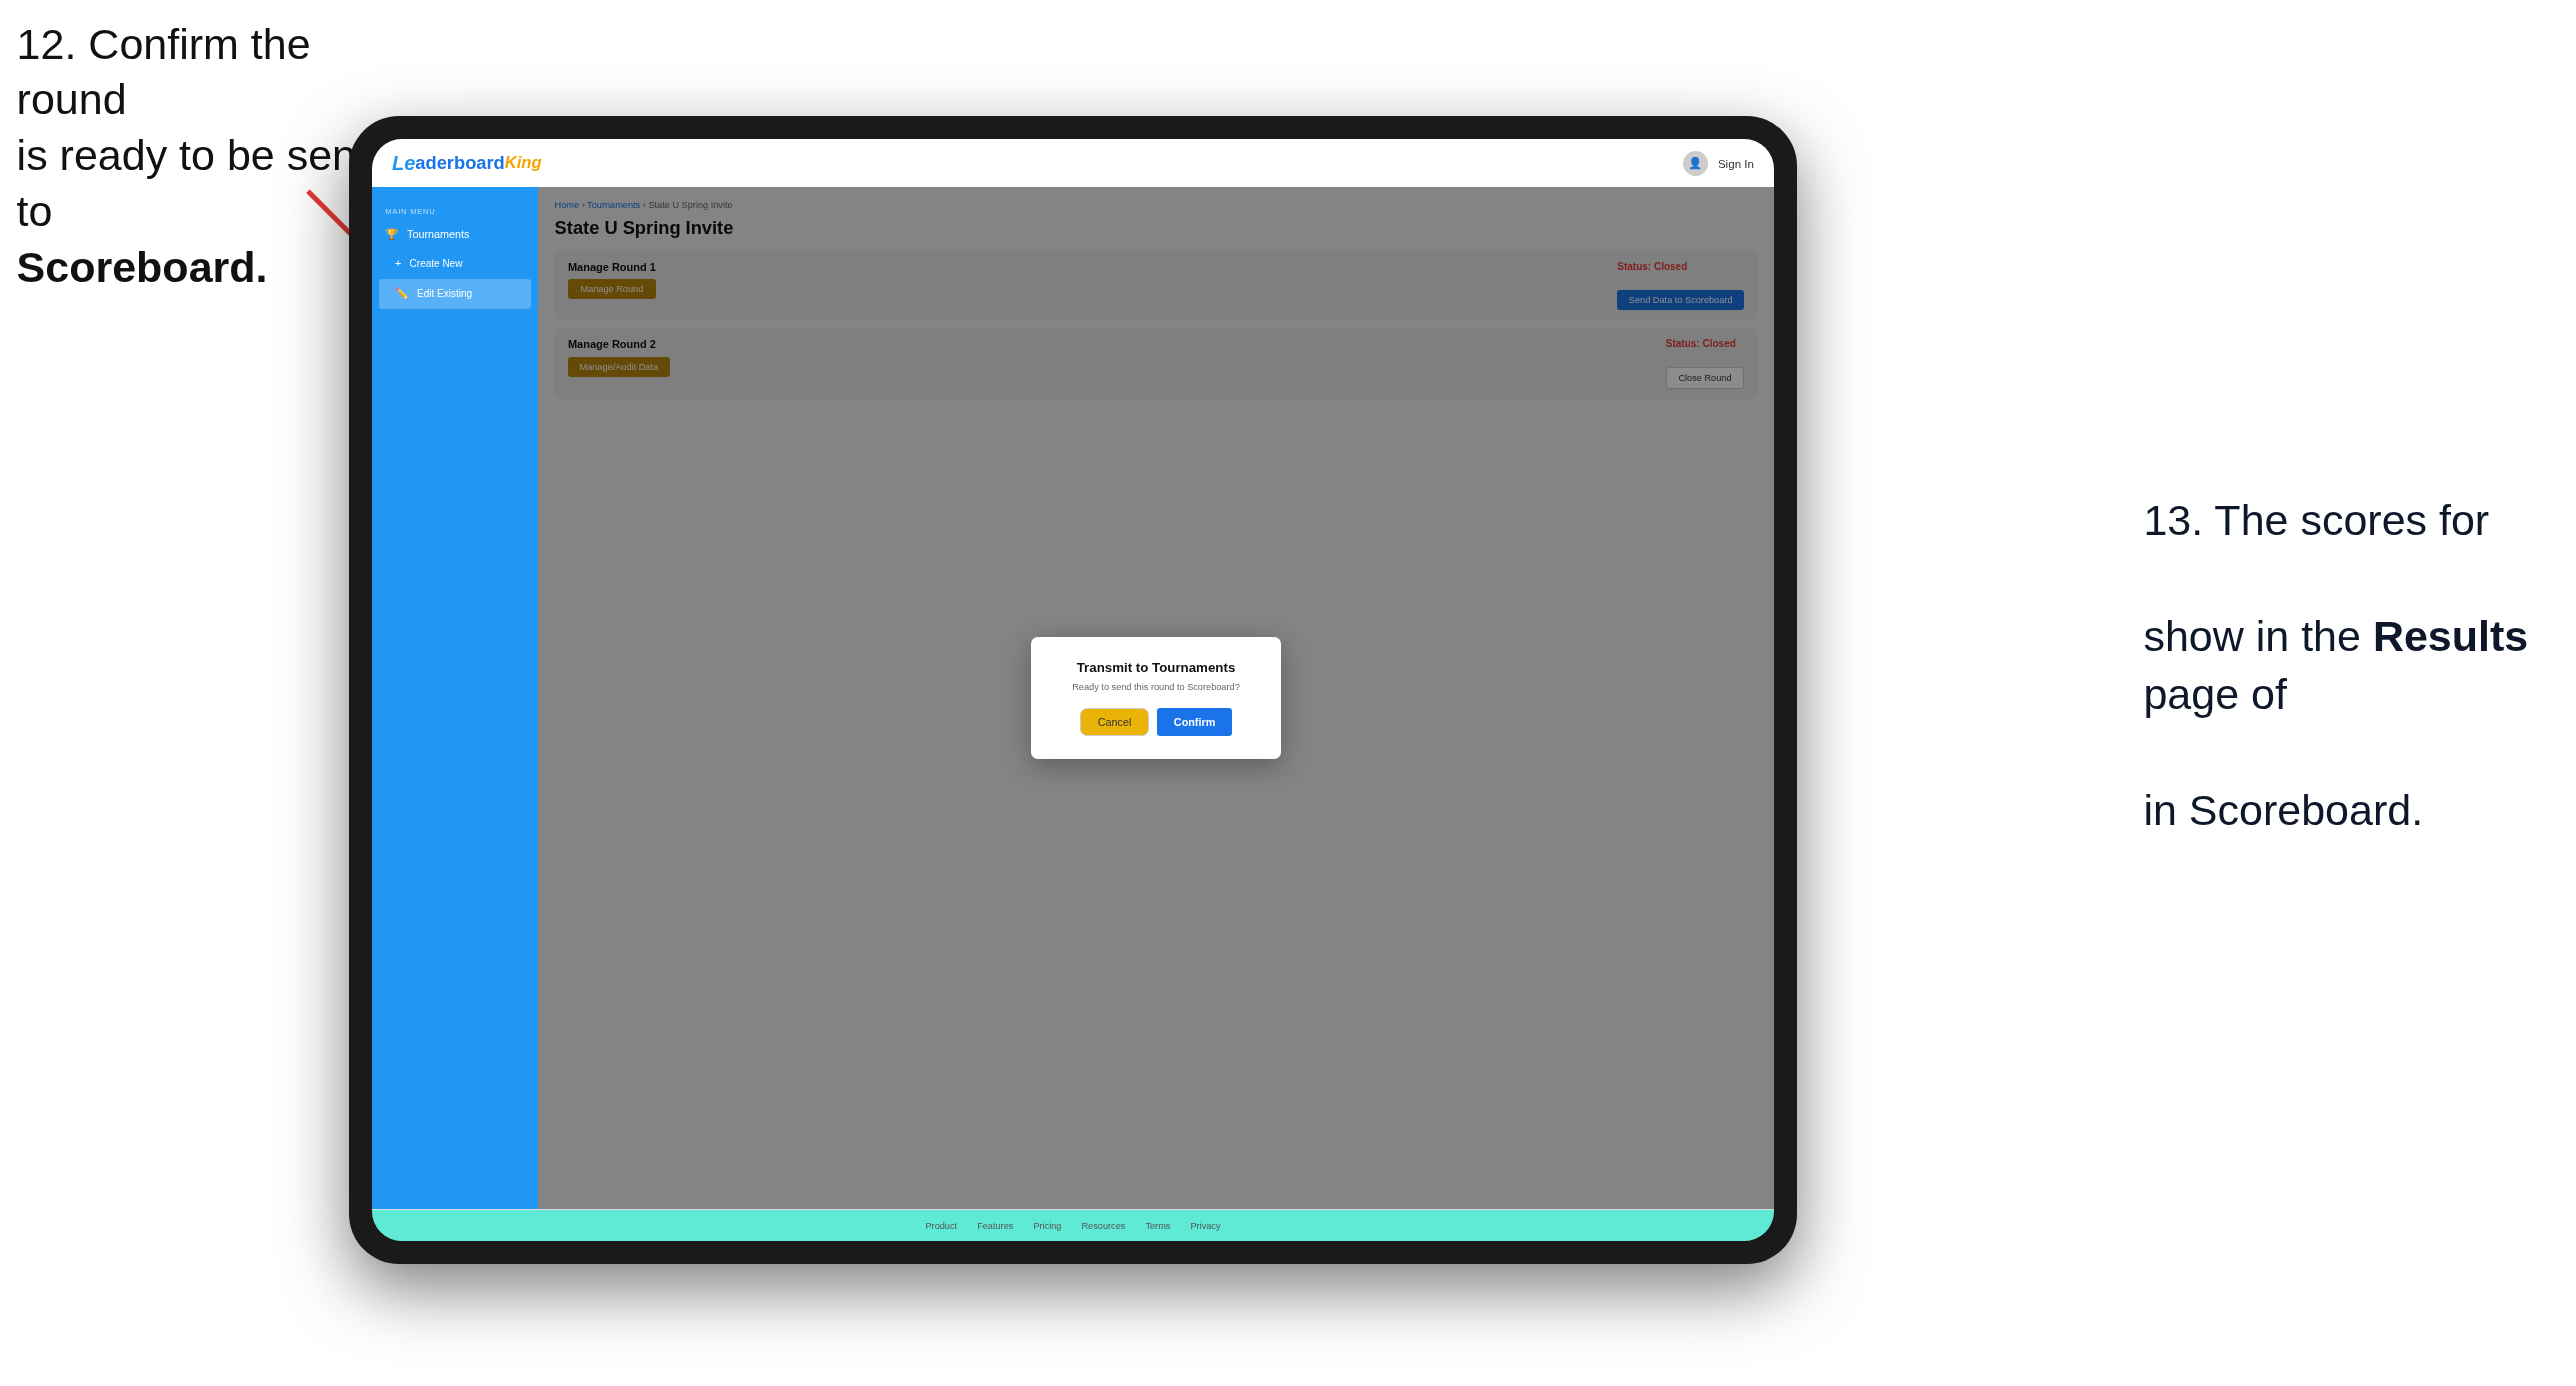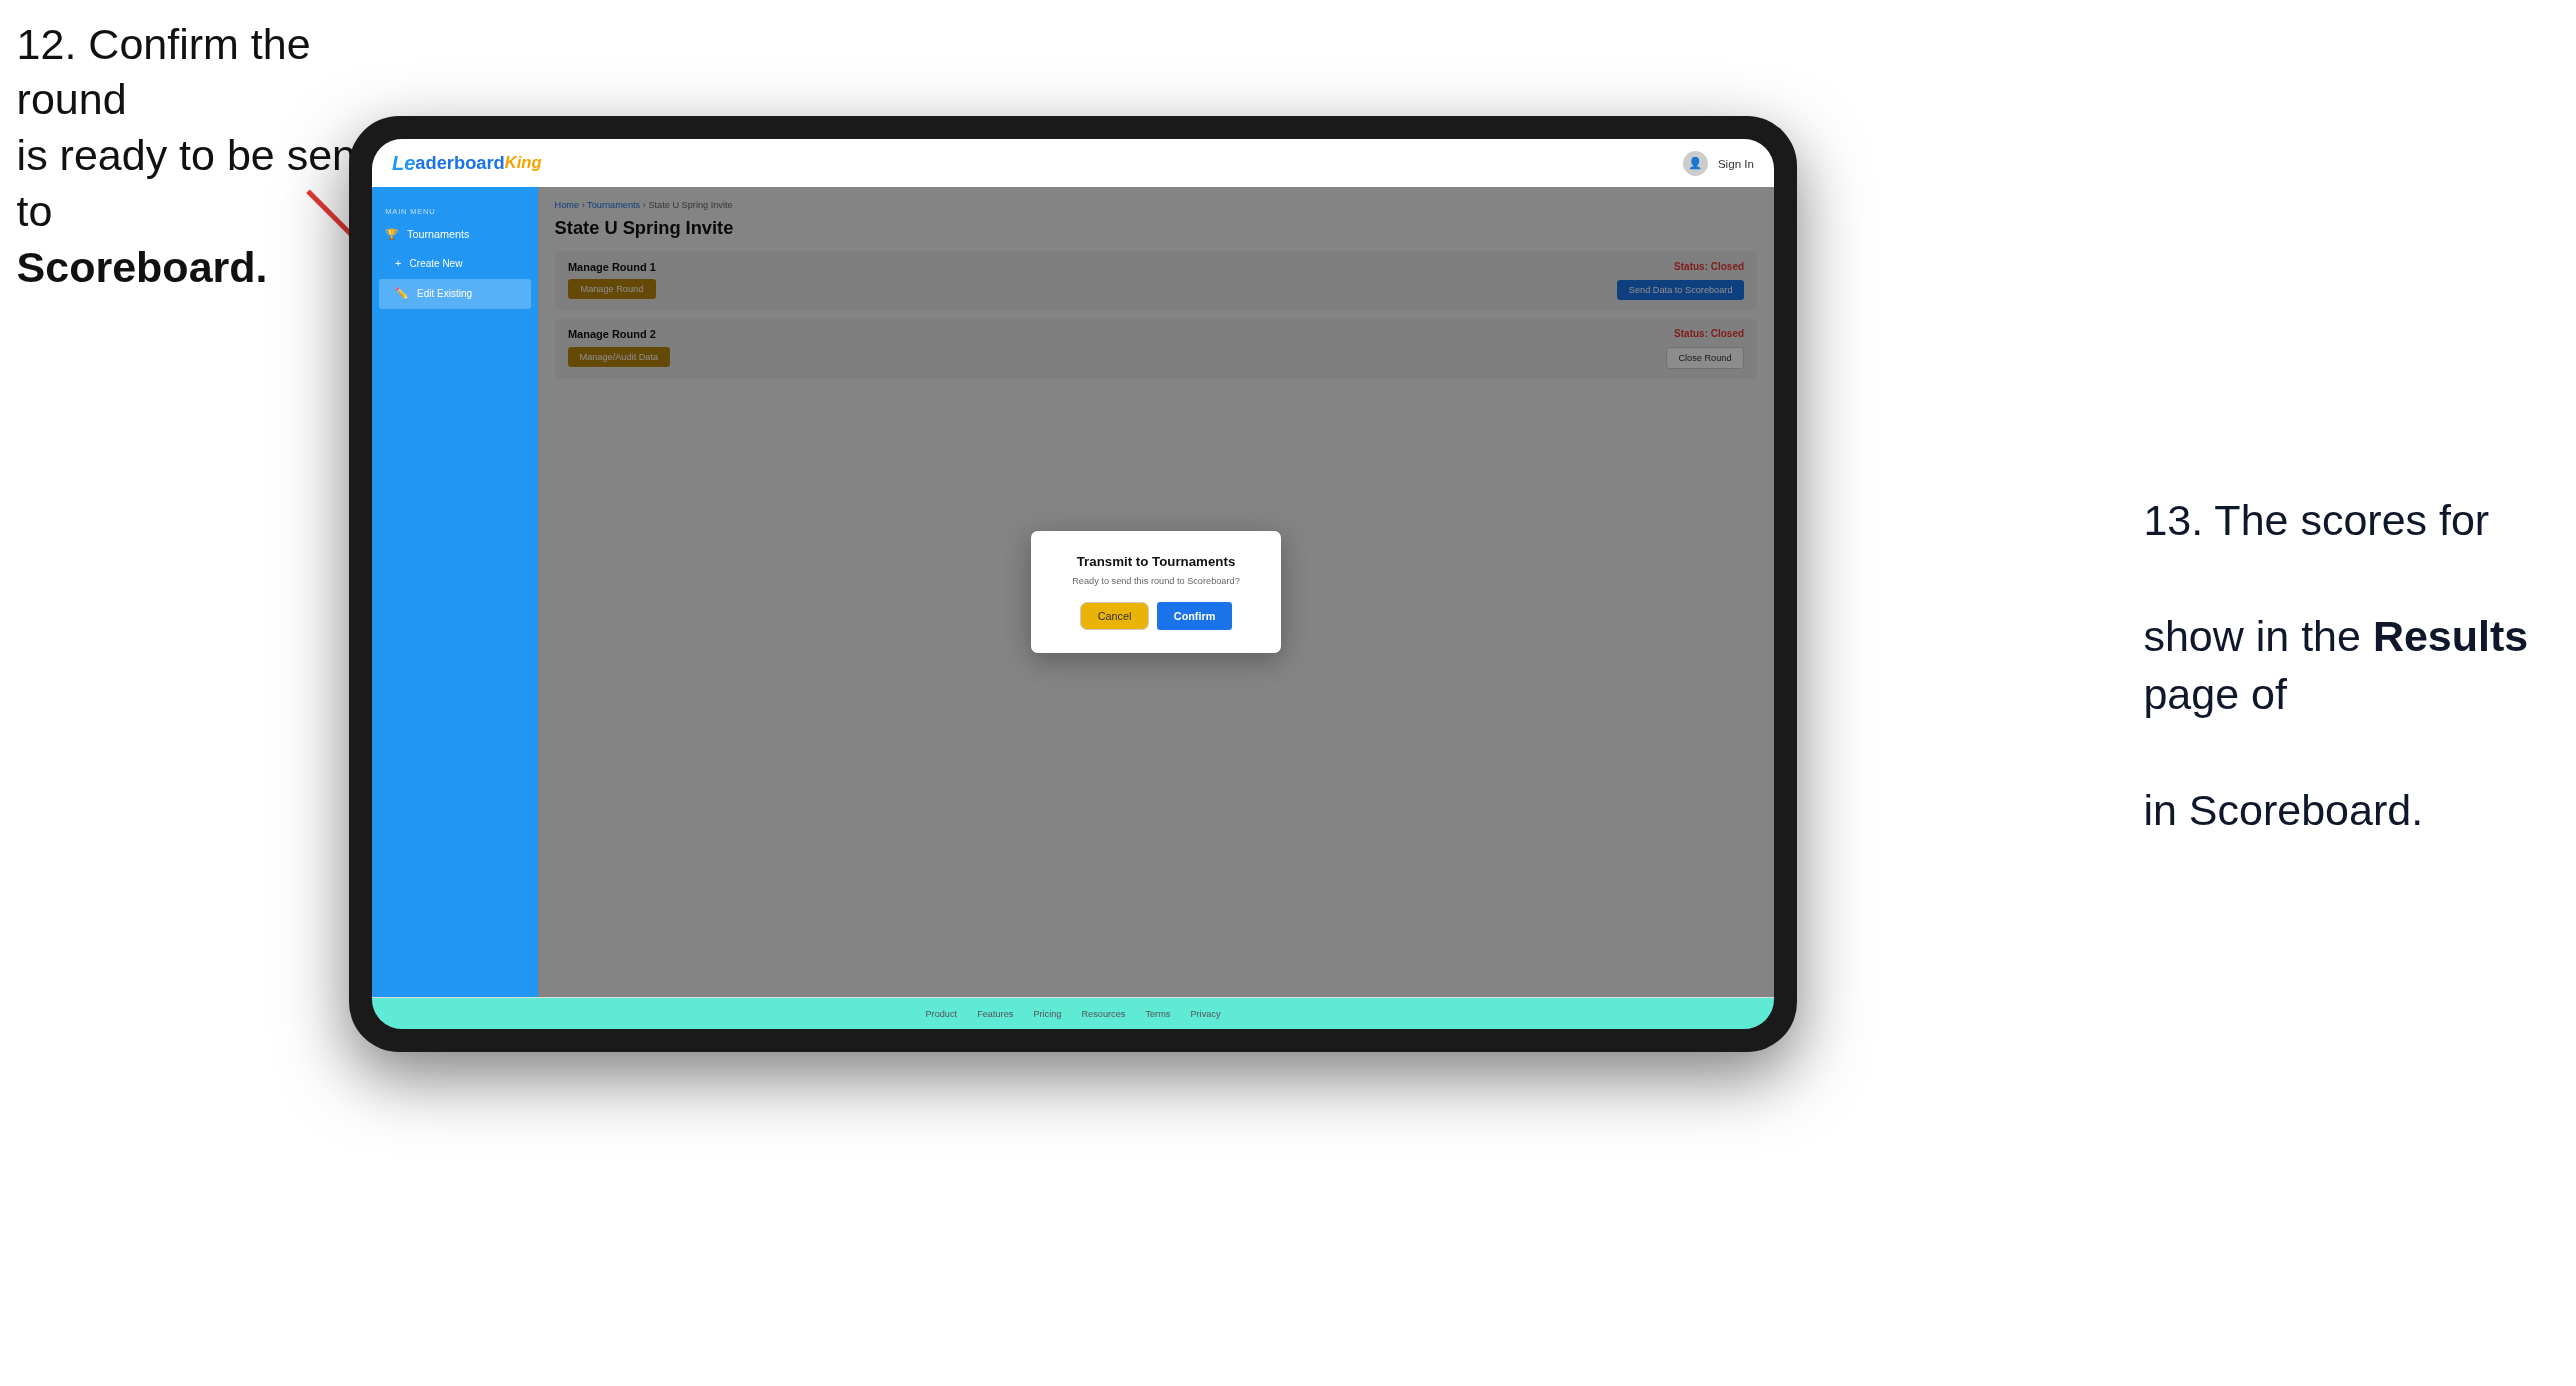--- a/index.html
+++ b/index.html
@@ -49,21 +49,21 @@
       height: 1386px;
       pointer-events: none;
     }
 
     
     .tablet {
       position: absolute;
       top: 116px;
       left: 349px;
       width: 1448px;
-      height: 936px;
+      height: 1148px;
       background: #1a1a1a;
       border-radius: 50px;
       box-shadow: 0 25px 67px rgba(0,0,0,0.5);
       padding: 23px;
     }
 
     .tablet-screen {
       width: 100%;
       height: 100%;
       background: #5a5a6e;
@@ -232,22 +232,21 @@
     }
     .btn-outline {
       background: #fff;
       border: 0.8px solid #ccc;
       color: #333;
     }
 
     .round-right {
       display: flex;
       flex-direction: column;
-      align-items: flex-end;
-      gap: 8px;
+      gap: 18px;
     }
 
     .status-text {
       font-size: 10px;
       font-weight: 600;
     }
     .status-closed { color: #e53935; }
     .status-open { color: #e53935; }
     .status-pending { color: #555; }
 

